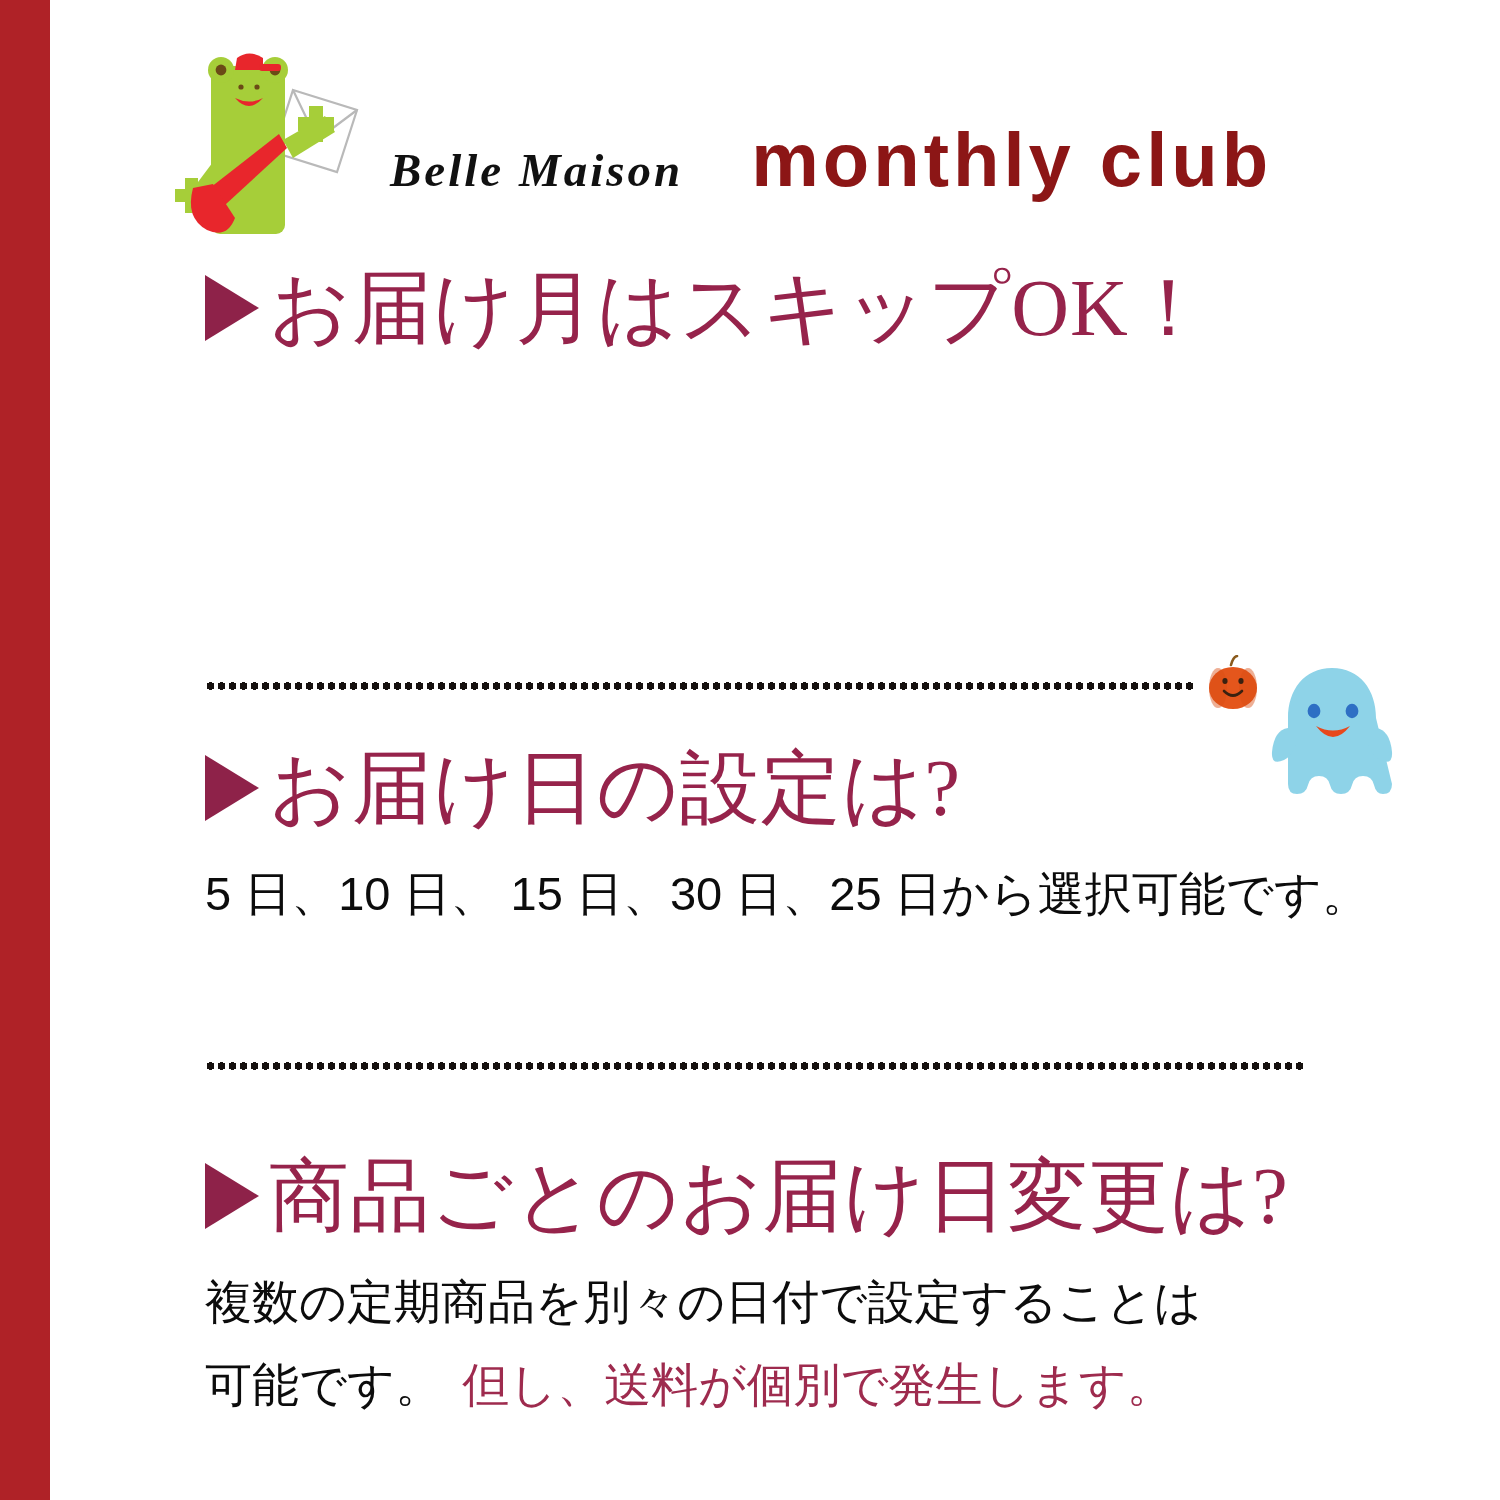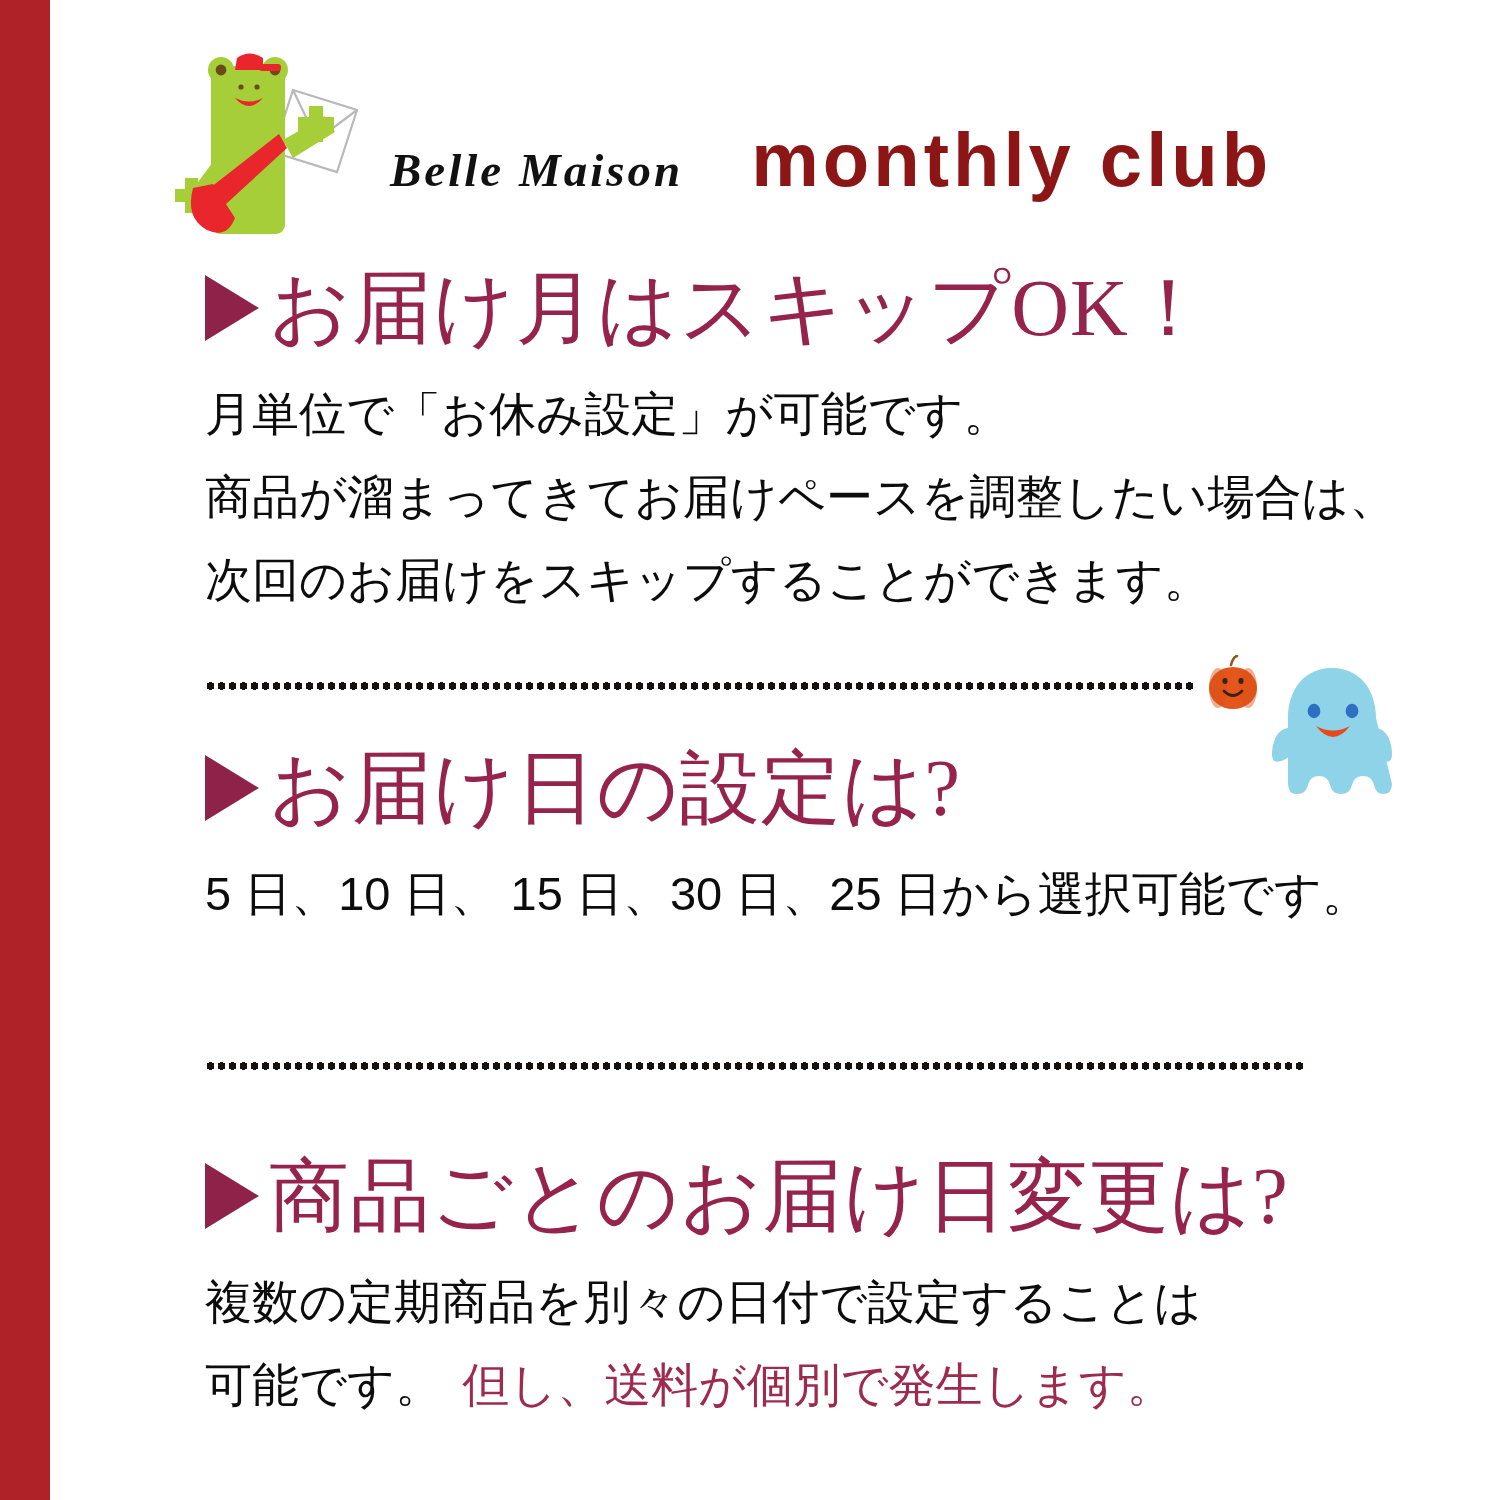--- a/index.html
+++ b/index.html
@@ -184,25 +184,20 @@
       <span id="brand-serif">Belle Maison</span>
       <span id="brand-main">monthly club</span>
     </div>
 
   </div>
 
   <div class="section" id="section-skip-month" style="top:268px;">
     <div class="heading-row">
       <span class="tri-bullet"></span>
       <span class="heading-text">お届け月はスキップOK！</span>
-    </div>
-    <div style="margin-top:24px;">
-      <div class="body-line">月単位で「お休み設定」が可能です。</div>
-      <div class="body-line">商品が溜まってきてお届けペースを調整したい場合は、</div>
-      <div class="body-line">次回のお届けをスキップすることができます。</div>
     </div>
   </div>
 
   <div class="divider" id="divider-1"></div>
 
   <div id="deco-pumpkin">
     <svg viewBox="0 0 56 58" width="56" height="58" aria-hidden="true">
       <path d="M26,10 q2,-8 6,-9" fill="none" stroke="#8a5a1c" stroke-width="2.6" stroke-linecap="round"></path>
       <ellipse cx="28" cy="33" rx="24" ry="21" fill="#e4561c"></ellipse>
       <ellipse cx="13" cy="33" rx="9" ry="20" fill="#d94d14" opacity="0.45"></ellipse>

